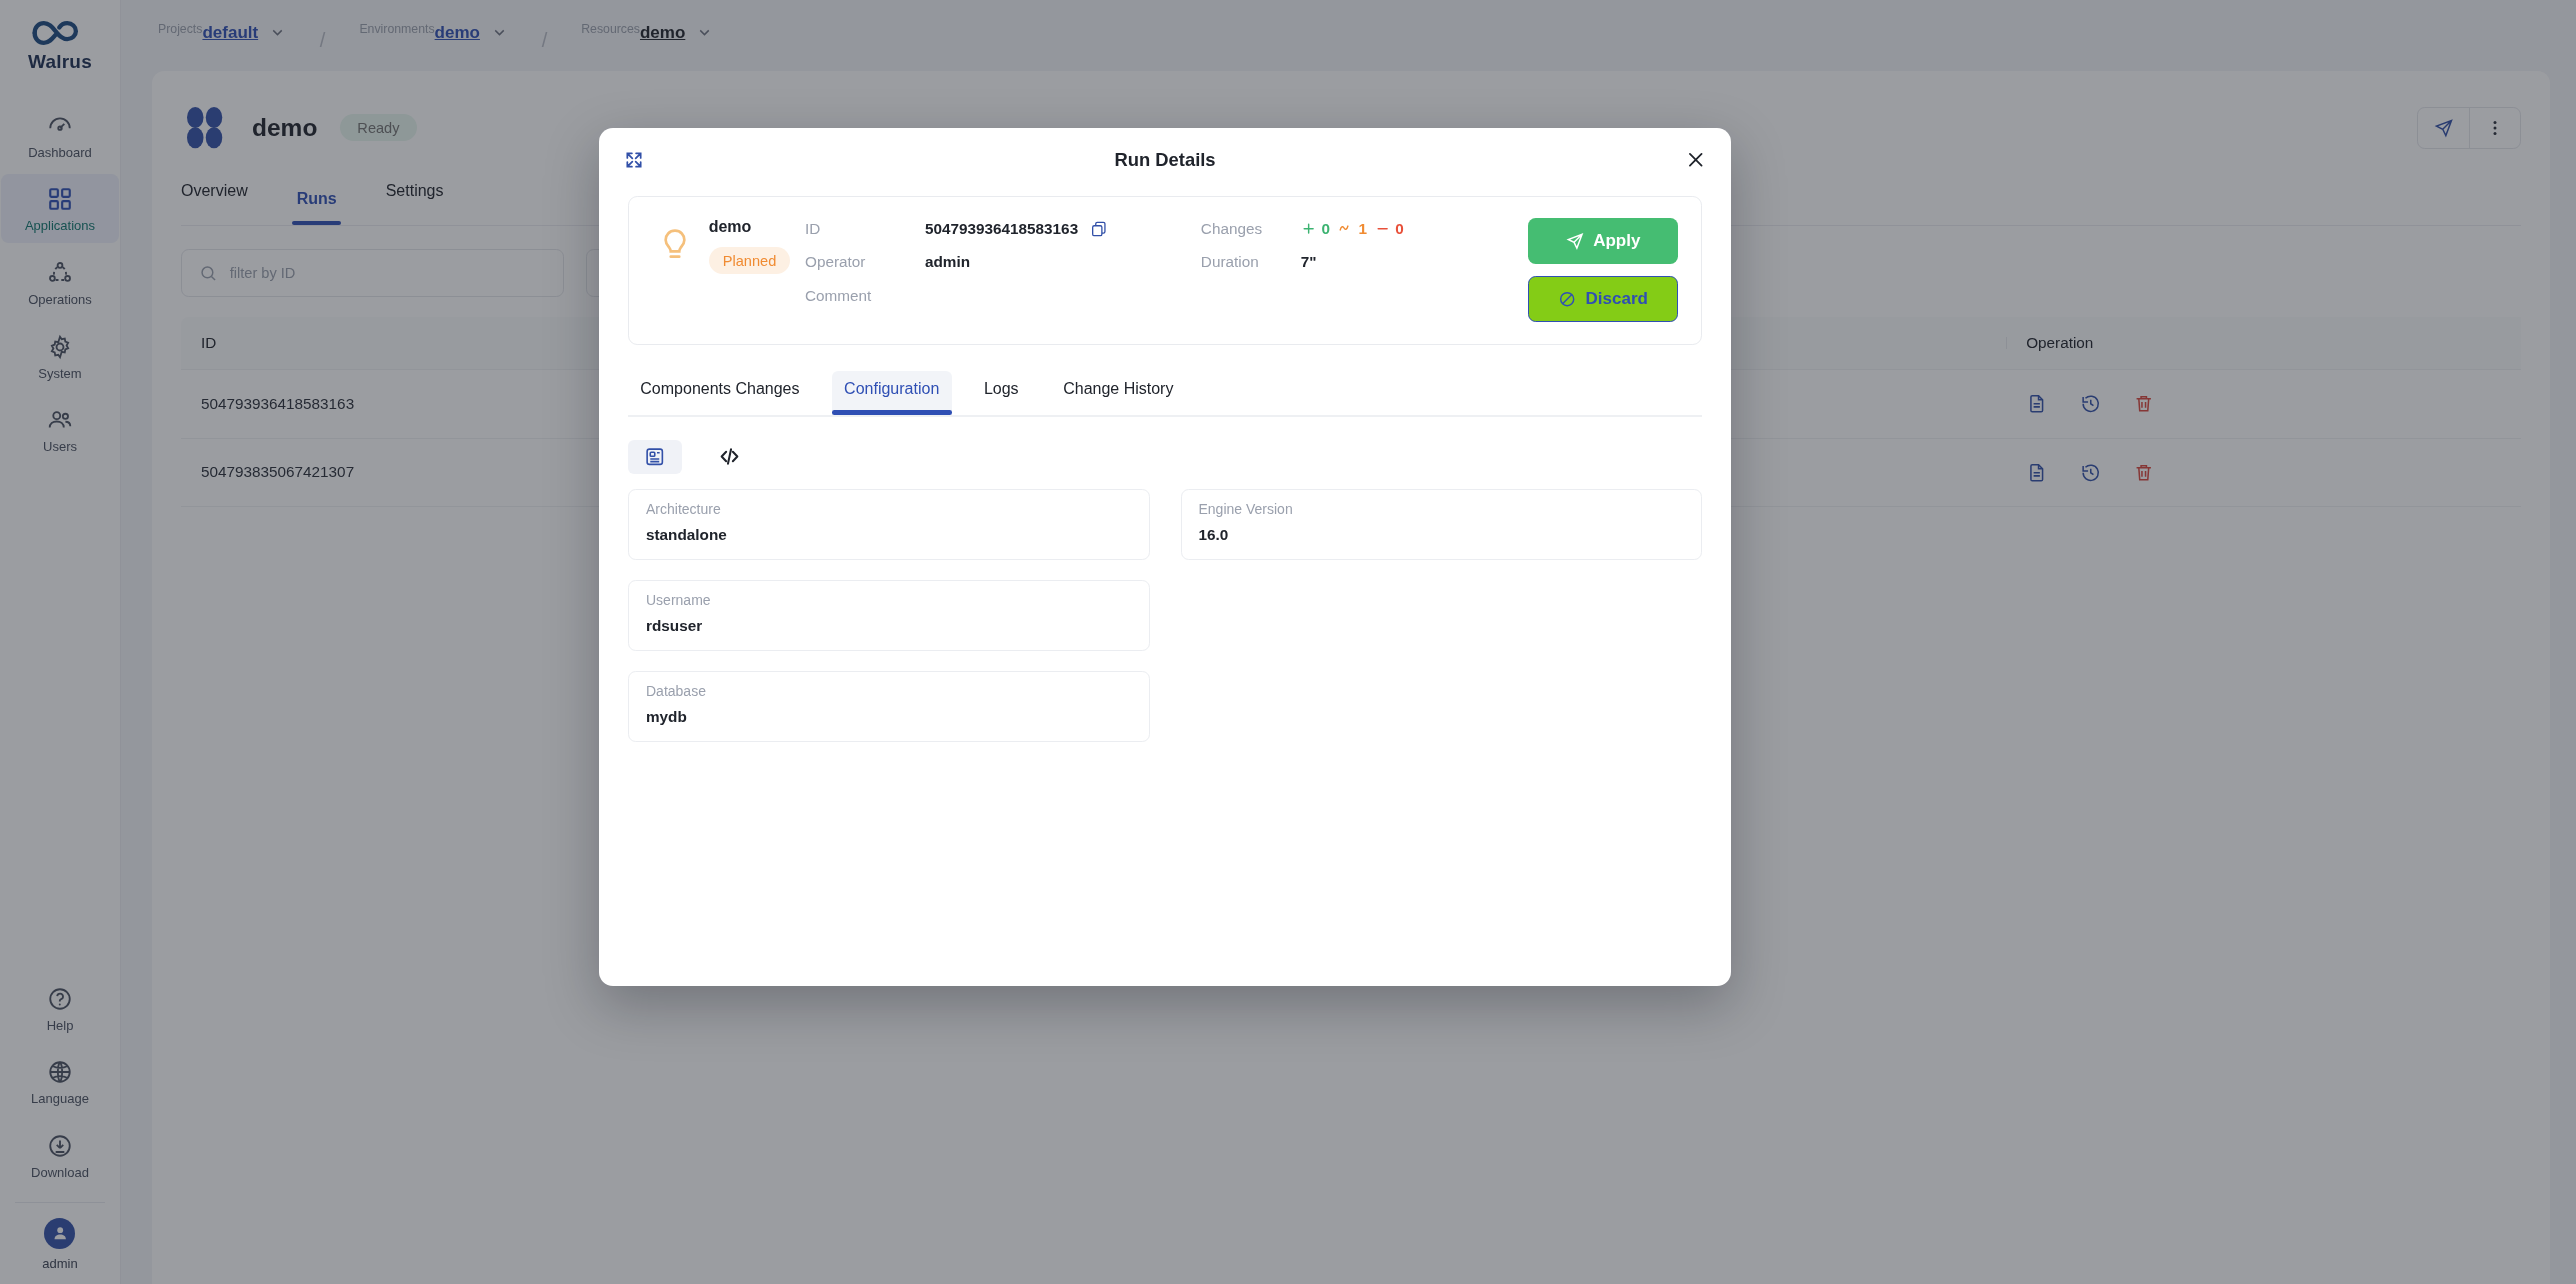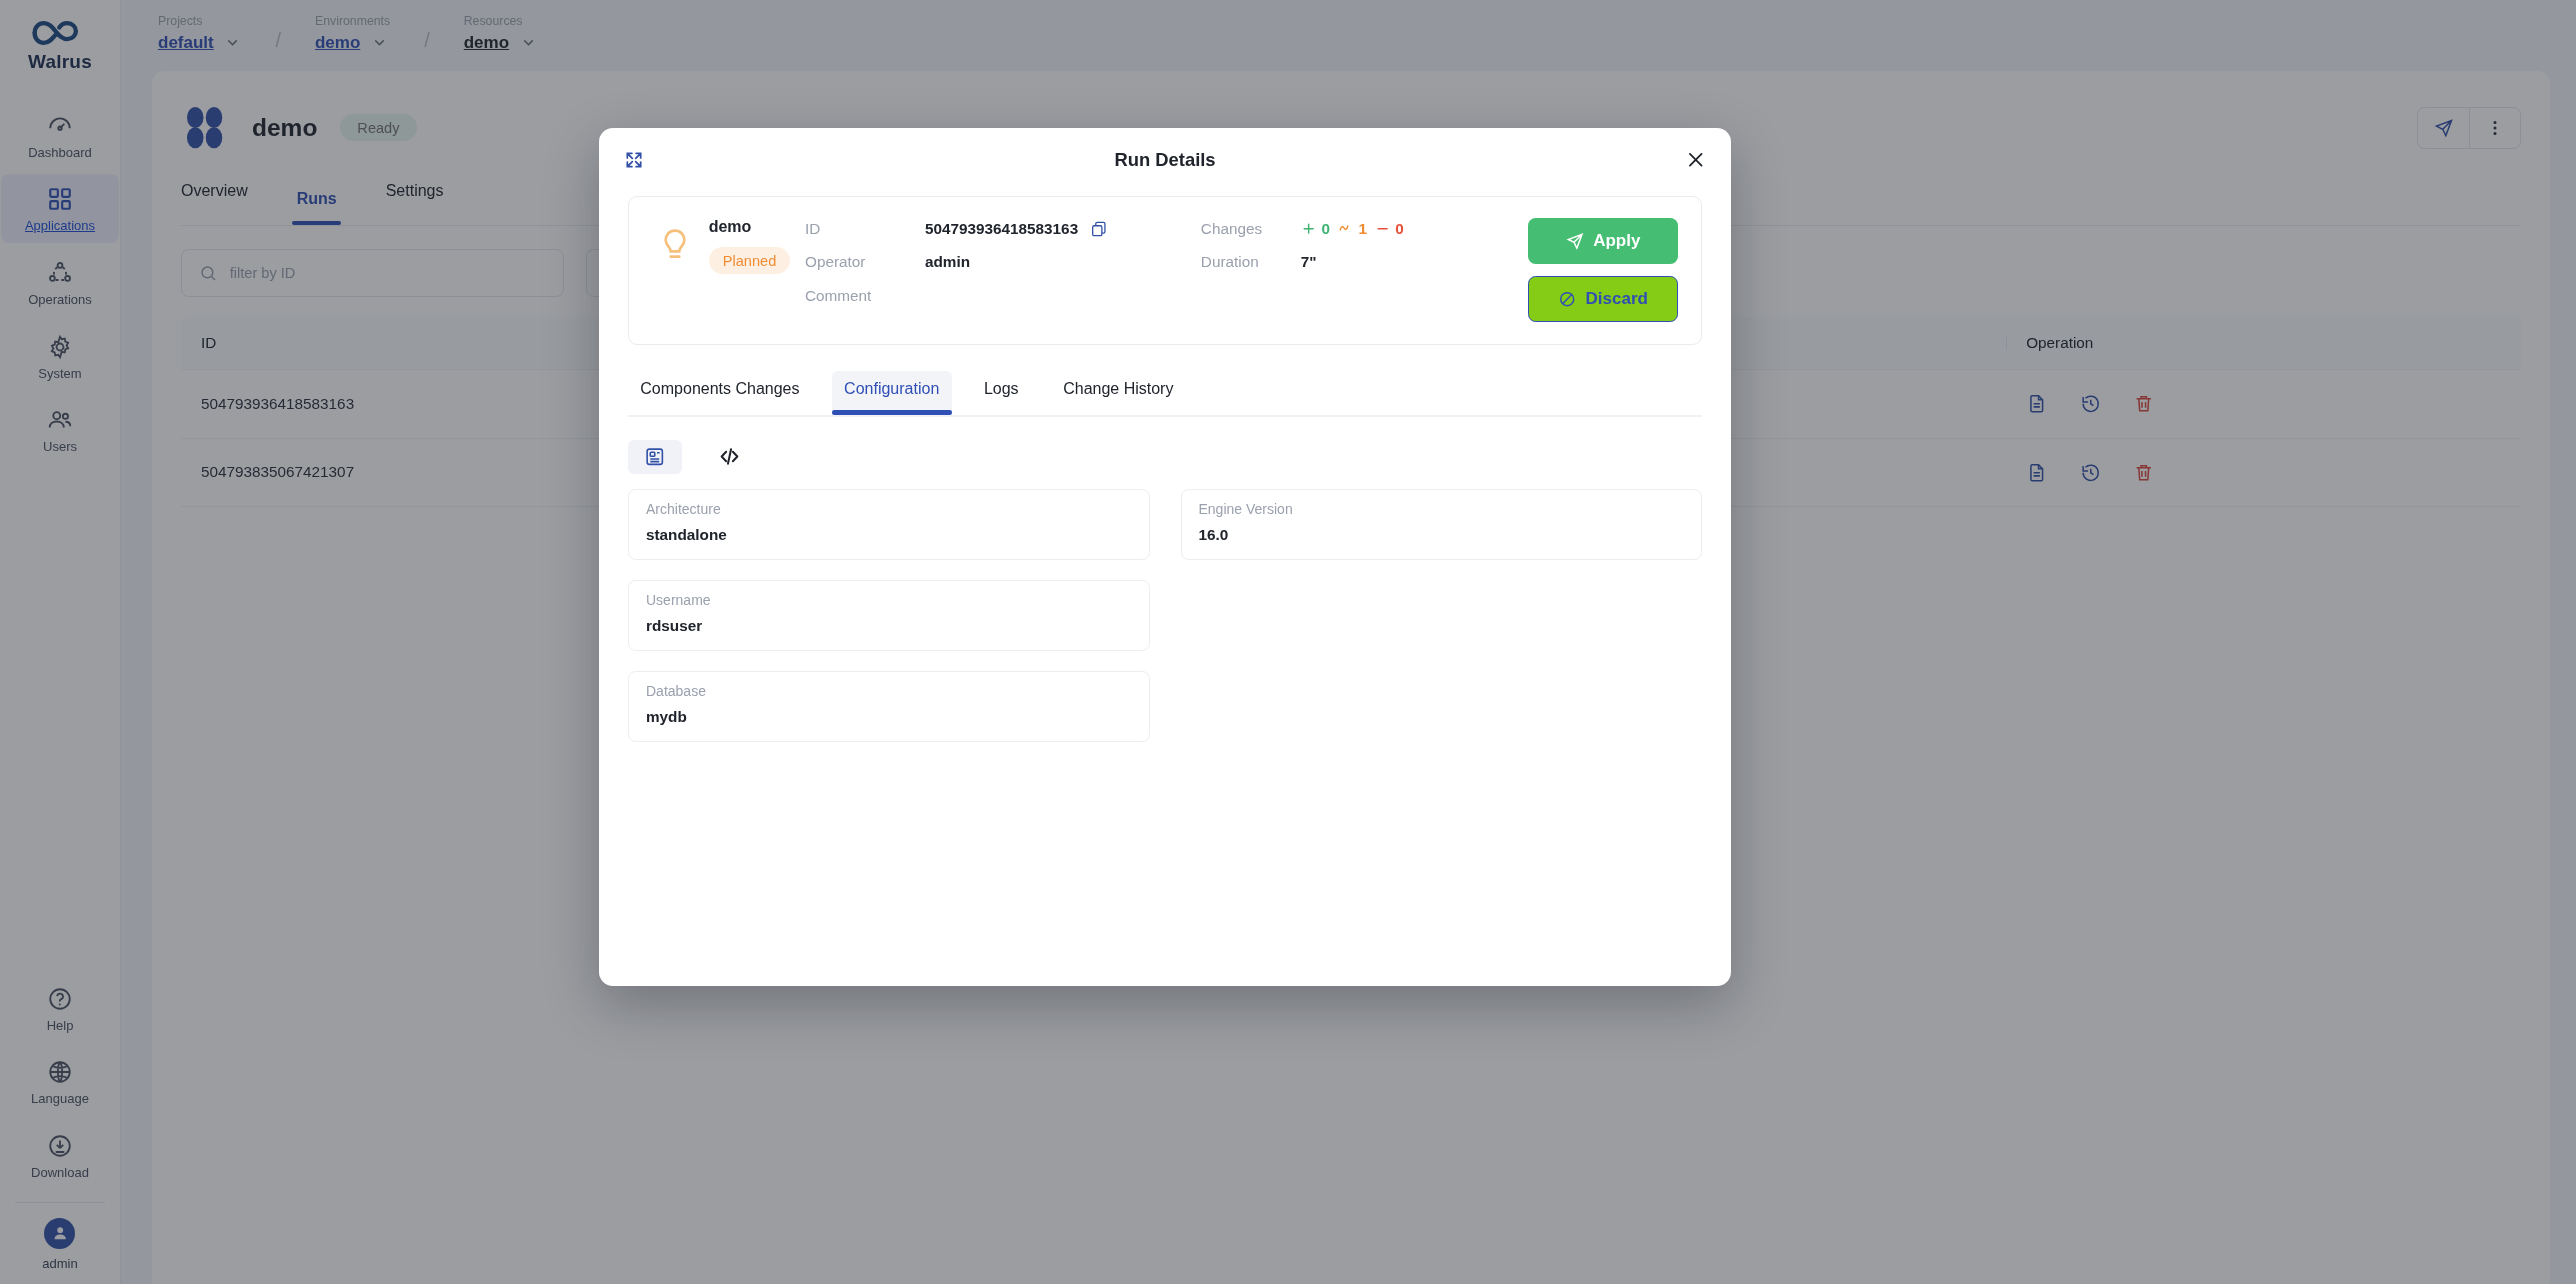--- a/index.html
+++ b/index.html
@@ -26,39 +26,39 @@
   .brand { display:flex; flex-direction:column; align-items:center; margin-bottom: 28px; }
   .brand-mark { width: 63px; height: 32px; }
   .brand-name { font-size: 19px; font-weight: 700; color: #1c2e52; letter-spacing: 0.2px; margin-top: 1.5px; }
 
   .nav-item {
     width: 118px; padding: 12.3px 0 10.7px; margin-bottom: 4.6px;
     display:flex; flex-direction:column; align-items:center; gap: 7px;
     border-radius: 7.7px; cursor: pointer; color:#4a5161;
   }
   .nav-item .nav-label { font-size: 13px; line-height: 1; }
-  .nav-item.active { background:#eef1fb; color:#1d4ed8;text-decoration:underline; }
+  .nav-item.active { background:#eef1fb; color:#0f766e; }
   .nav-item.active svg { stroke:#2f4fb4; }
   .nav-item svg { stroke:#4a5161; }
 
   .nav-spacer { flex: 1 1 auto; }
   .nav-bottom { width: 100%; display:flex; flex-direction:column; align-items:center; padding-bottom: 14px; }
   .nav-divider { width: 90px; height:0.8px; background:#e8e9ee; margin: 7.7px 0 10.7px; }
   .avatar-wrap { display:flex; flex-direction:column; align-items:center; gap:7px; padding: 4.6px 0 0; cursor:pointer;}
   .avatar {
     width: 31px; height: 31px; border-radius: 50%;
     background: #3250a8; display:flex; align-items:center; justify-content:center;
   }
   .avatar-label { font-size: 13px; color:#3b4252; }
 
   
   .main { flex: 1 1 auto; position: relative; background: #f3f4f7; display:flex; flex-direction:column; }
 
   .crumbs { height: 66px; display:flex; align-items:center; padding-left: 37px; gap: 0px; }
-  .crumb { display:flex; flex-direction:column; justify-content:center; }
+  .crumb { display:flex; flex-direction:row; justify-content:center; }
   .crumb-label { font-size: 12.3px; color:#9aa0ad; line-height: 1; margin-bottom: 7px; }
   .crumb-row { display:flex; align-items:center; gap: 10.7px; }
   .crumb-val { font-size: 17px; font-weight: 700; color:#2f4fb4; line-height:1;text-decoration:underline; }
   .crumb-val.plain { color:#20242c; }
   .crumb-sep { font-size: 20px; color:#b8bcc6; margin: 14px 34px 0; }
 
   .content-card {
     margin: 4.6px 26px 0 31px; background:#ffffff;
     border-radius: 12.3px 12.3px 0 0; flex: 1 1 auto;
     padding: 20px 29px 0 29px; position: relative;

